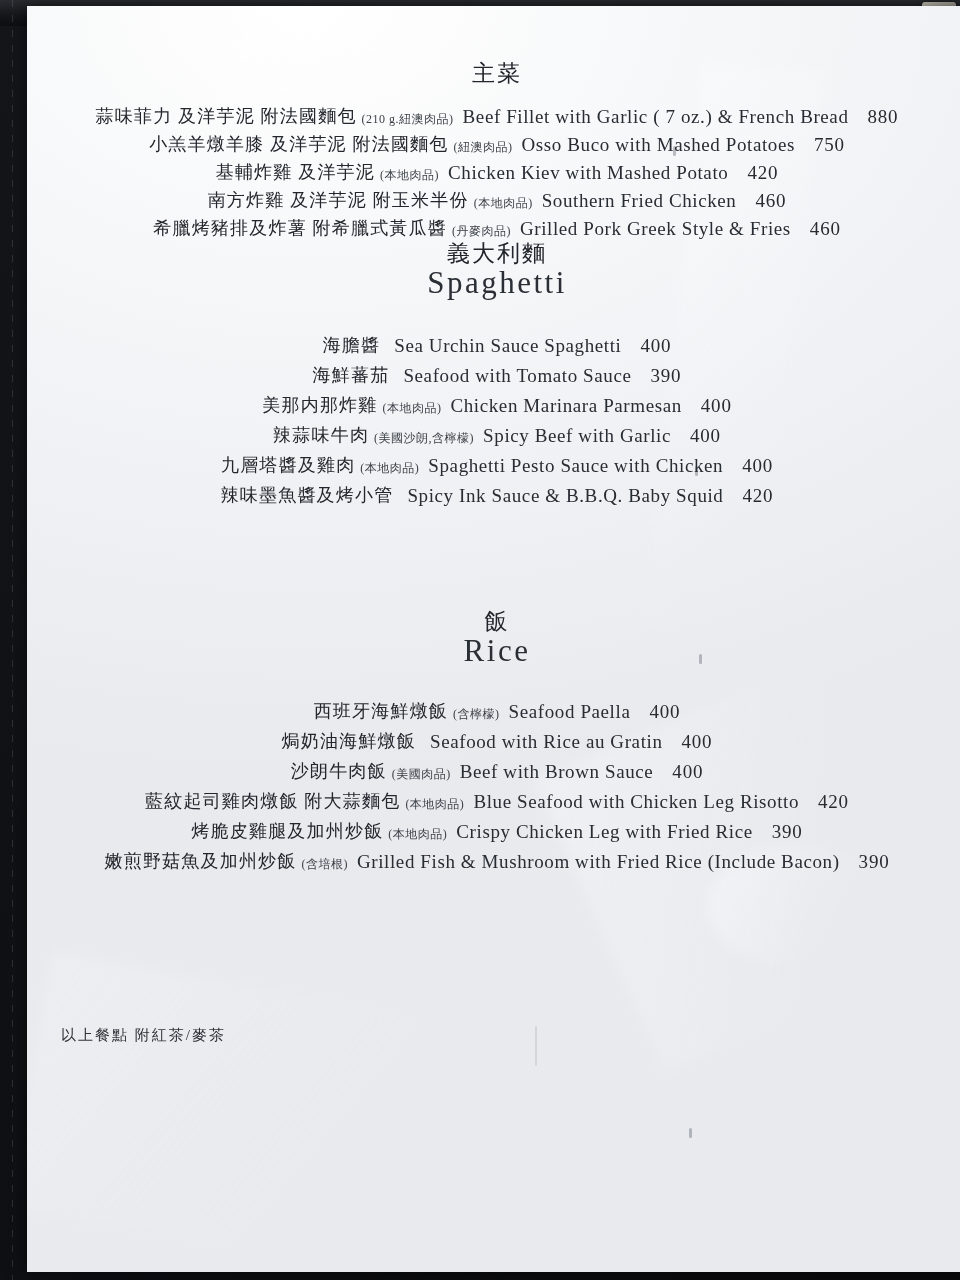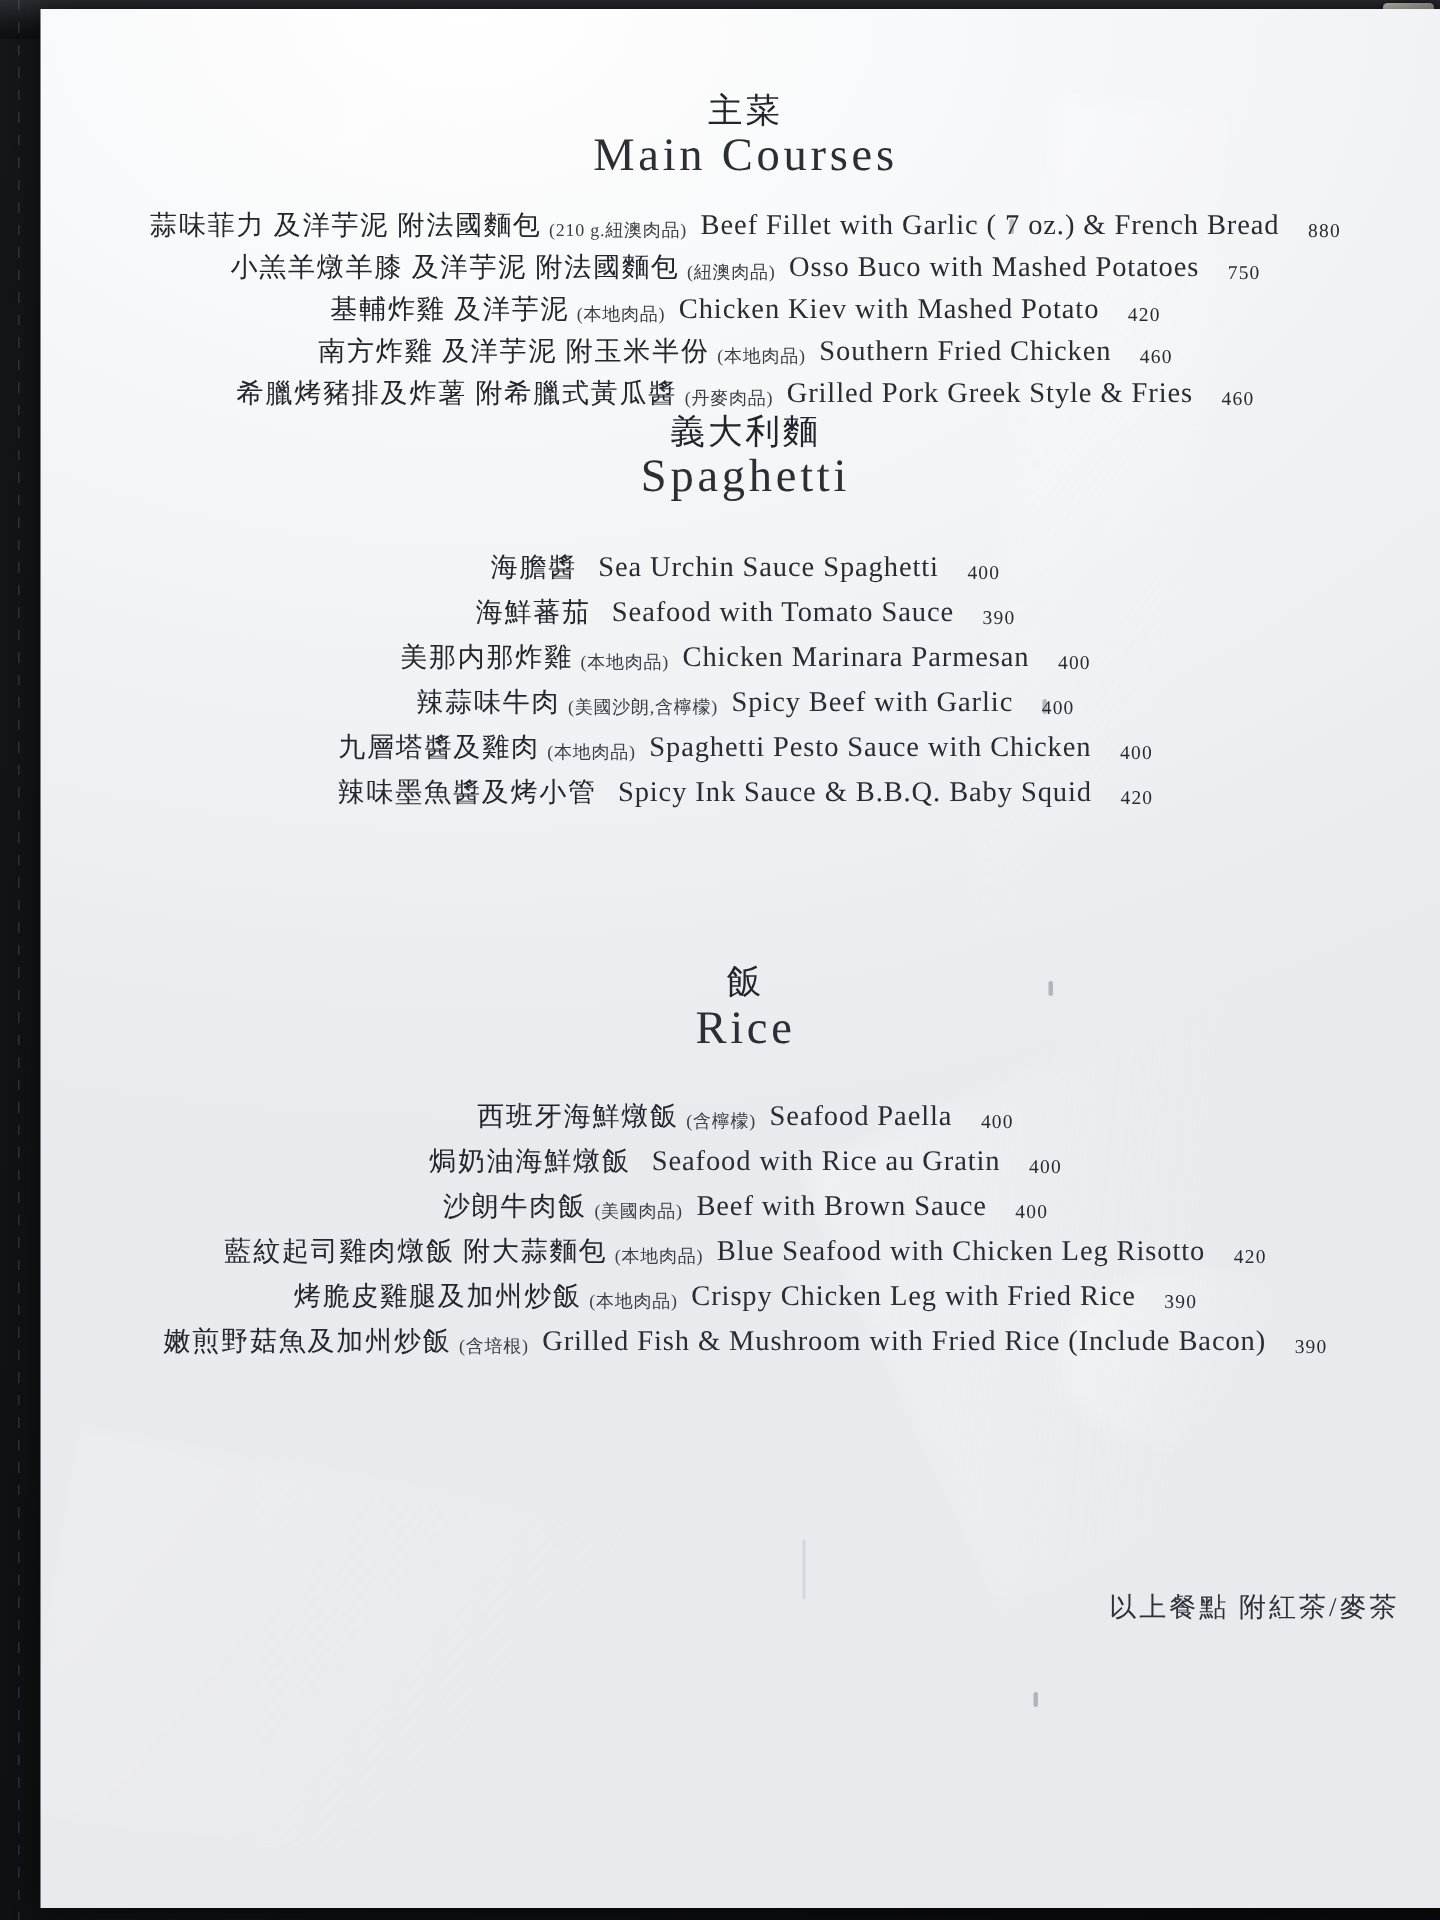--- a/index.html
+++ b/index.html
@@ -145,39 +145,39 @@
     margin-left: -4px;
   }
   .en-name {
     font-family: "Liberation Serif", serif;
     font-size: 19px;
     letter-spacing: .6px;
     color: #282c33;
   }
   .price {
     font-family: "Liberation Serif", serif;
-    font-size: 13px;
+    font-size: 19px;
     letter-spacing: .8px;
     color: #272b31;
     margin-left: 10px;
   }
 
   
   #sec-main .items { margin-top: 16px; }
   #sec-main .row { padding: 2px 0; }
   #sec-spaghetti { }
   #sec-spaghetti .items { margin-top: 30px; }
   #sec-rice { margin-top: 100px; }
   #sec-rice .items { margin-top: 28px; }
 
   .footer-note {
     margin-top: 150px;
-    text-align: right;
-    font-family: "Liberation Serif", serif;
-    font-size: 18px;
+    text-align: left;
+    font-family: "Liberation Serif", serif;
+    font-size: 15px;
     letter-spacing: 2px;
     color: #2d3138;
   }
 </style>
 </head>
 <body>
 
 <div class="folder">
   <div class="folder-top-edge"></div>
   <div class="folder-stitch-left"></div>
@@ -194,21 +194,20 @@
     <div class="speck" style="left:668px; top:460px;"></div>
     <div class="speck" style="left:672px; top:648px;"></div>
     <div class="speck" style="left:662px; top:1122px;"></div>
     <div class="speck" style="left:508px; top:1020px; height:40px; width:2px; opacity:.35;"></div>
 
     <div class="content">
 
       <section class="section" id="sec-main">
         <div class="sec-head">
           <div class="cn">主菜</div>
-          <div class="en">Main Courses</div>
         </div>
         <div class="items">
           <div class="row">
             <span class="cn-name">蒜味菲力 及洋芋泥 附法國麵包</span>
             <span class="cn-note">(210 g.紐澳肉品)</span>
             <span class="en-name">Beef Fillet with Garlic ( 7 oz.) &amp; French Bread</span>
             <span class="price">880</span>
           </div>
           <div class="row">
             <span class="cn-name">小羔羊燉羊膝 及洋芋泥 附法國麵包</span>

